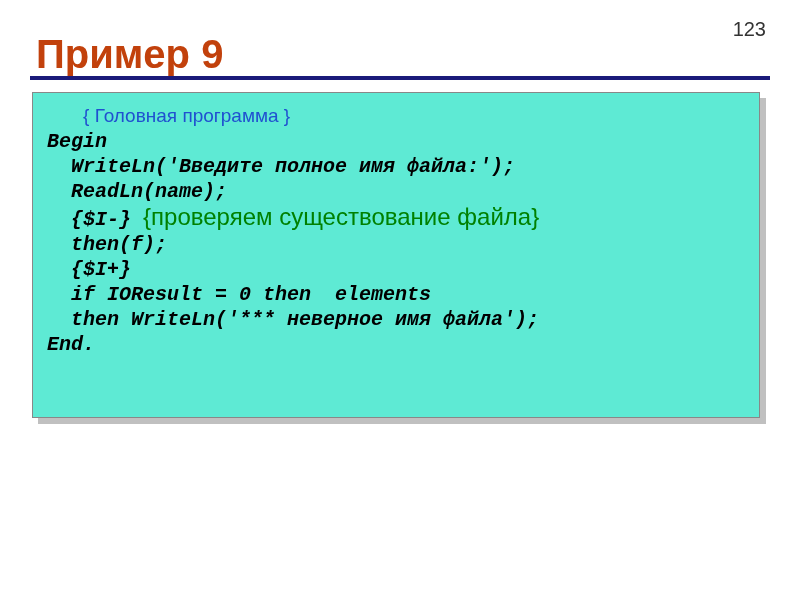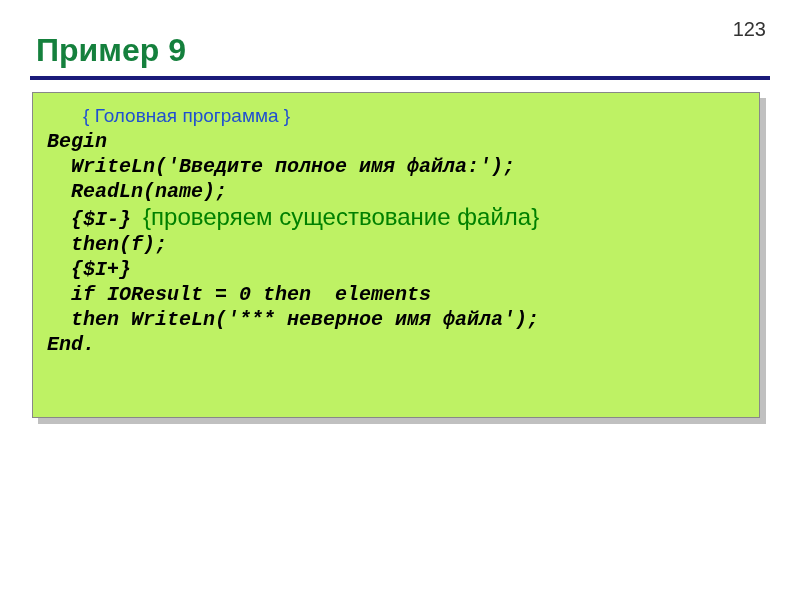--- a/index.html
+++ b/index.html
@@ -14,23 +14,23 @@
     position: absolute;
     top: 18px;
     right: 34px;
     font-size: 20px;
     color: #333;
   }
   .slide-title {
     position: absolute;
     top: 32px;
     left: 36px;
-    font-size: 32px;
+    font-size: 40px;
     font-weight: bold;
-    color: #15803d;
+    color: #c2410c;
   }
   .title-rule {
     position: absolute;
     top: 76px;
     left: 30px;
     right: 30px;
     height: 4px;
     background: #1a1a7a;
   }
   .code-box-shadow {
@@ -40,21 +40,21 @@
     width: 728px;
     height: 326px;
     background: #c0c0c0;
   }
   .code-box {
     position: absolute;
     top: 92px;
     left: 32px;
     width: 728px;
     height: 326px;
-    background: #bef264;
+    background: #5eead4;
     border: 1px solid #888;
     padding: 10px 14px 10px 14px;
   }
   .code-line {
     font-family: "Courier New", Courier, monospace;
     font-style: italic;
     font-weight: bold;
     font-size: 20px;
     line-height: 25px;
     color: #000;

